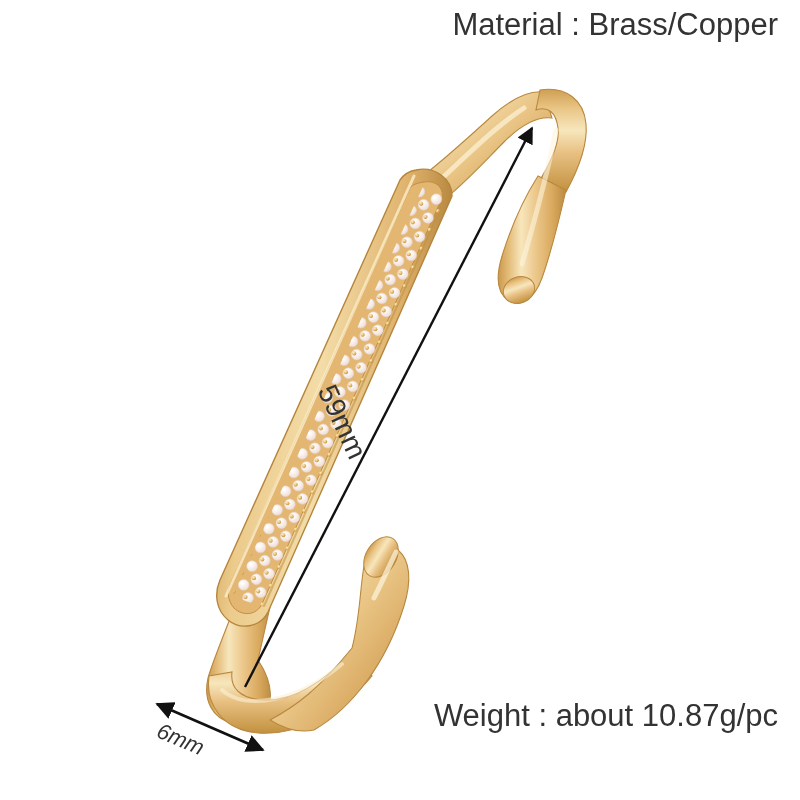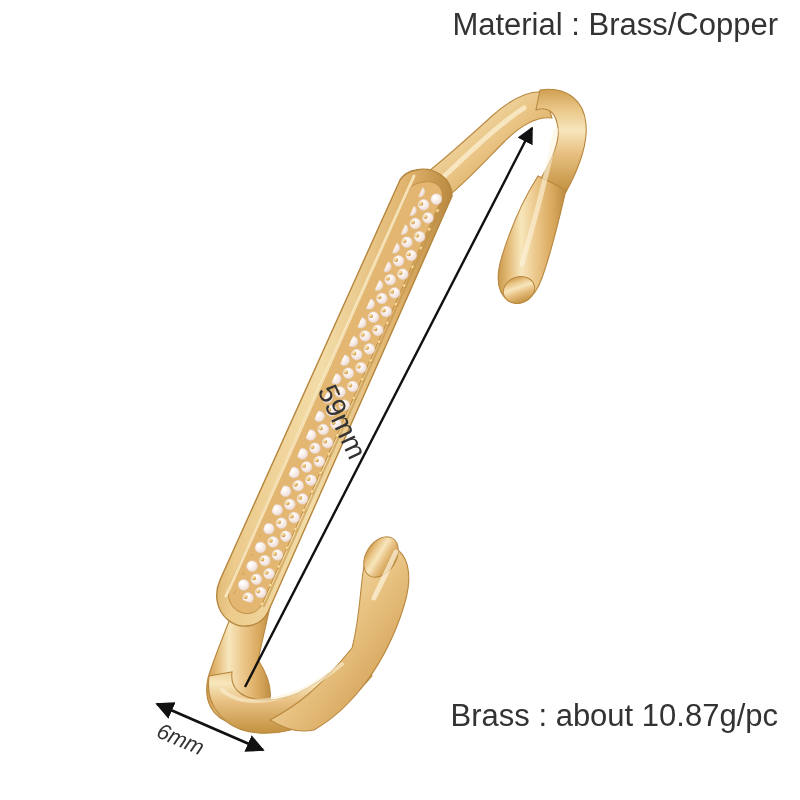--- a/index.html
+++ b/index.html
@@ -495,19 +495,19 @@
       </defs>
 
       <line x1="245" y1="687" x2="532" y2="128" stroke="#111111" stroke-width="2.4" marker-end="url(#arrowEnd)"></line>
 
       <line x1="157" y1="704" x2="263" y2="750" stroke="#111111" stroke-width="2.6" marker-start="url(#arrowStart)" marker-end="url(#arrowEnd)"></line>
     </g>
   </svg>
 
   <div class="ann-text" id="material-label">Material : Brass/Copper</div>
 
-  <div class="ann-text" id="weight-label">Brass : about 10.87g/pc</div>
+  <div class="ann-text" id="weight-label">Weight : about 10.87g/pc</div>
 
   <div class="ann-text" id="dim-length-label">59mm</div>
 
   <div class="ann-text" id="dim-width-label">6mm</div>
 
 </div>
 
 </body></html>

